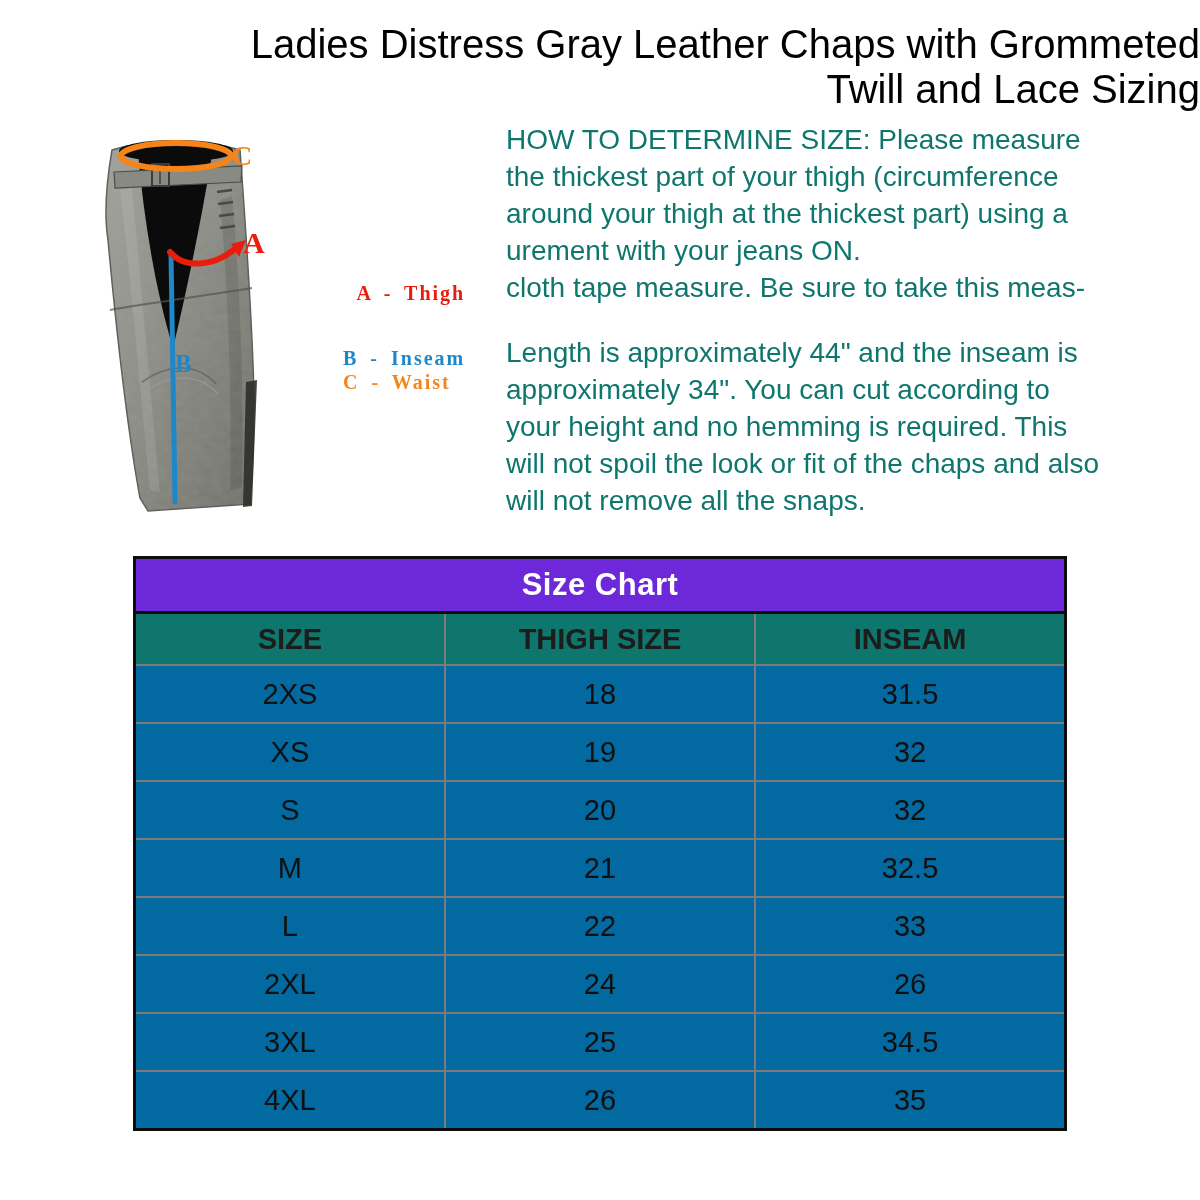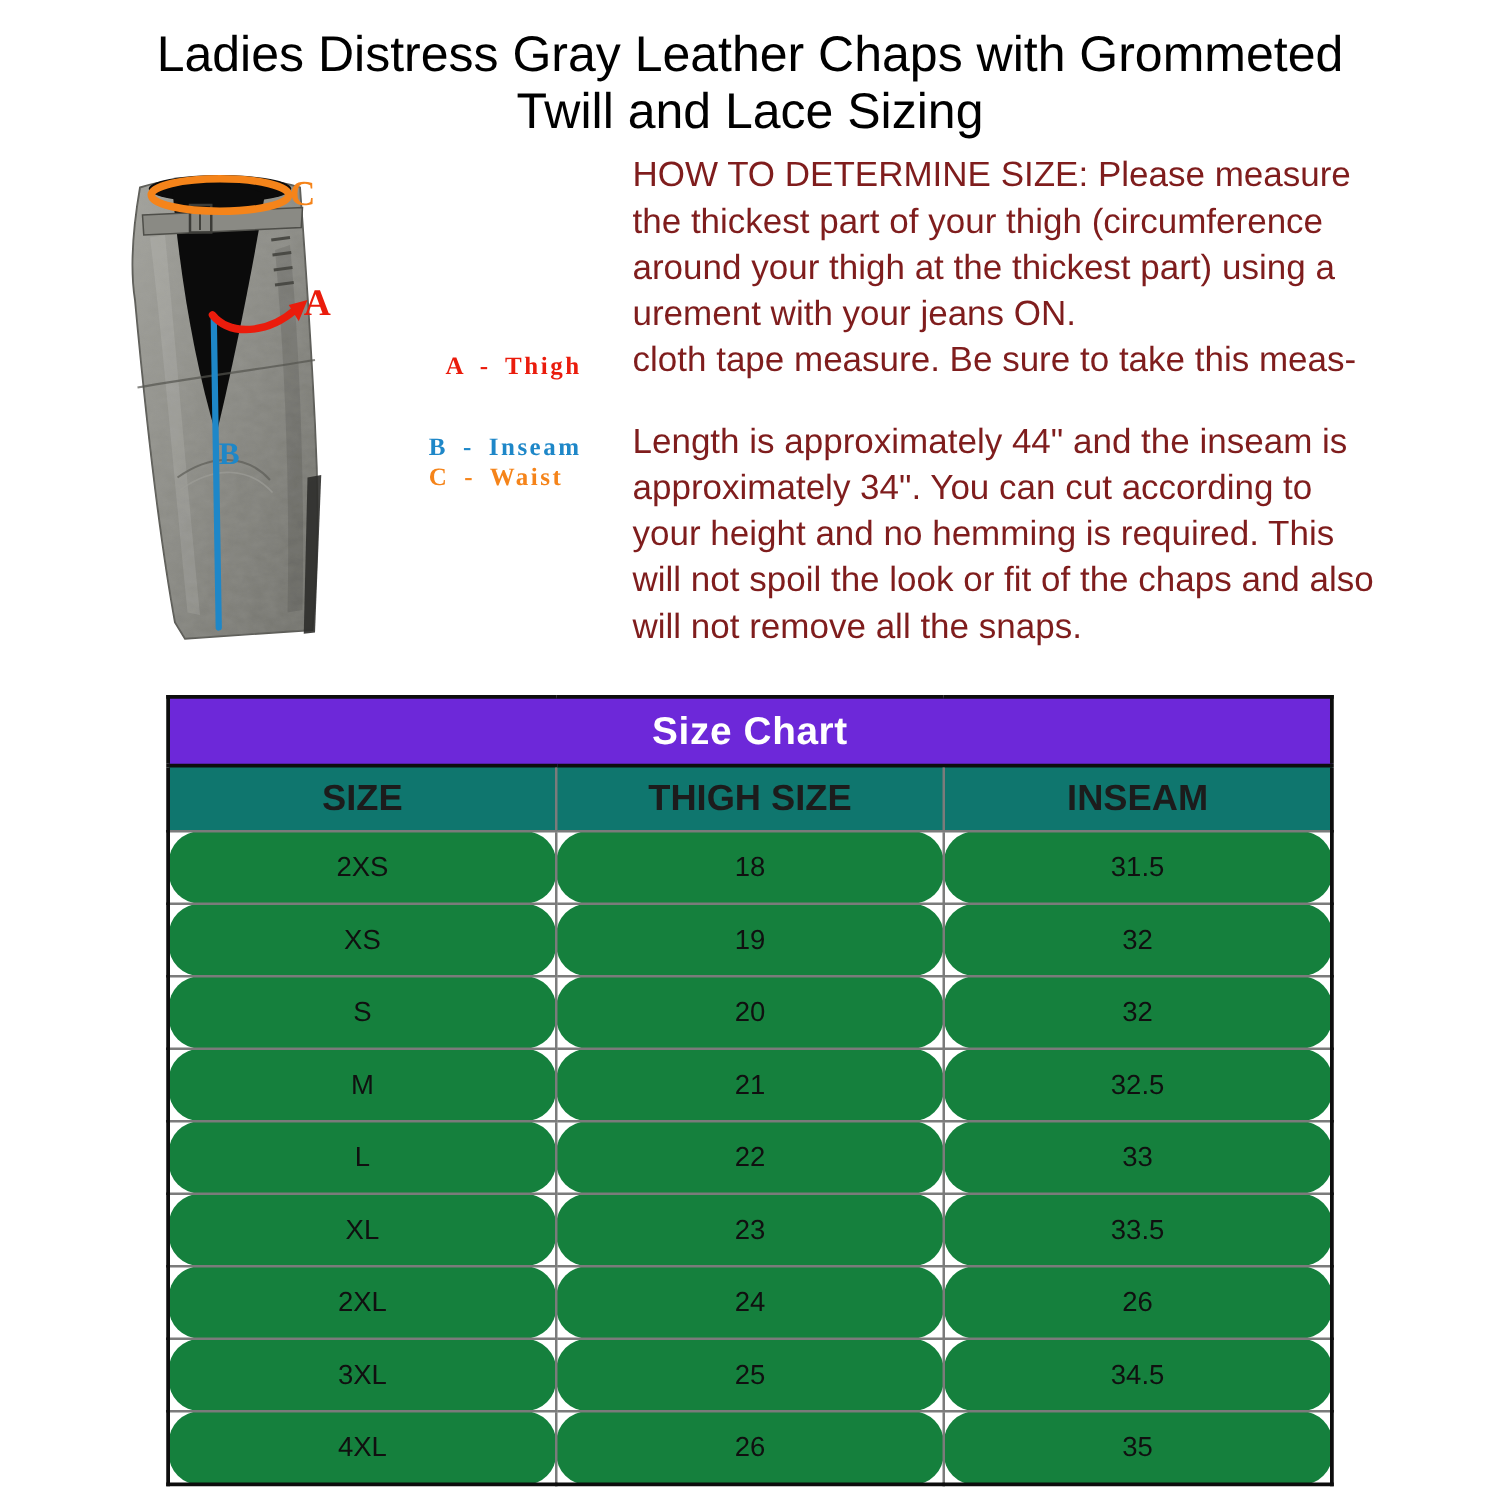--- a/index.html
+++ b/index.html
@@ -1,55 +1,55 @@
 <!DOCTYPE html>
 <html><head>
 <meta charset="utf-8">
 <style>
   html,body{margin:0;padding:0;background:#ffffff;}
   .page{
     position:relative;width:1200px;height:1200px;background:#ffffff;overflow:hidden;
     font-family:"Liberation Sans",sans-serif;color:#000;
   }
   
-  .title{position:absolute;left:0;top:22px;width:1200px;text-align:center;
+  .title{position:absolute;left:0;top:22px;width:1200px;text-align:right;
     font-size:40px;line-height:45px;font-weight:400;color:#000;}
   
   .figure-svg{position:absolute;left:100px;top:130px;width:200px;height:420px;}
   .marker{position:absolute;font-family:"Liberation Serif",serif;font-weight:700;}
   .marker-c{left:232px;top:140px;font-size:28px;color:#f5841a;}
   .marker-a{left:243px;top:226px;font-size:30px;color:#ea1c0c;}
   .marker-b{left:175px;top:350px;font-size:25px;color:#1e87c8;}
   .legend{position:absolute;left:343px;top:281px;
     font-family:"Liberation Serif",serif;font-weight:700;font-size:20px;line-height:24px;
     letter-spacing:2px;word-spacing:5px;}
   .legend-thigh{color:#ea1c0c;text-align:right;}
   .legend-inseam{color:#1e87c8;margin-top:41px;}
   .legend-waist{color:#f5841a;}
   
   .copy{position:absolute;left:506px;top:121px;width:680px;
-    font-size:28px;line-height:37px;color:#7f1d1d;}
+    font-size:28px;line-height:37px;color:#0f766e;}
   .para{margin:0;}
   
   .size-table{
     position:absolute;left:133px;top:556px;width:934px;
     border-collapse:collapse;table-layout:fixed;
     border:3px solid #0d0d0d;
     font-family:"Liberation Sans",sans-serif;
   }
   .size-table td,.size-table th{border:2px solid #7b7b7b;text-align:center;vertical-align:middle;}
   .size-table .band td{
     background:#6d28d9;color:#ffffff;border:2px solid #000000;
     height:50px;font-size:31px;font-weight:700;letter-spacing:0.5px;
   }
   .size-table .head th{
     background:#0f766e;color:#1c1c1c;height:48px;
     font-size:29px;font-weight:700;border-top:3px solid #0d0d0d;
   }
-  .size-table .row td{height:54px;font-size:22px;color:#101010;background:#15803d;border-radius:25px;}
+  .size-table .row td{height:54px;font-size:29px;color:#101010;background:#0369a1;}
 </style>
 </head>
 <body>
 
 <div class="page">
 
   <div class="title">
     <div>Ladies Distress Gray Leather Chaps with Grommeted</div>
     <div>Twill and Lace Sizing</div>
   </div>
@@ -163,25 +163,20 @@
       <td>M</td>
       <td>21</td>
       <td>32.5</td>
     </tr>
     <tr class="row">
       <td>L</td>
       <td>22</td>
       <td>33</td>
     </tr>
     <tr class="row">
-      <td>XL</td>
-      <td>23</td>
-      <td>33.5</td>
-    </tr>
-    <tr class="row">
       <td>2XL</td>
       <td>24</td>
       <td>26</td>
     </tr>
     <tr class="row">
       <td>3XL</td>
       <td>25</td>
       <td>34.5</td>
     </tr>
     <tr class="row">

